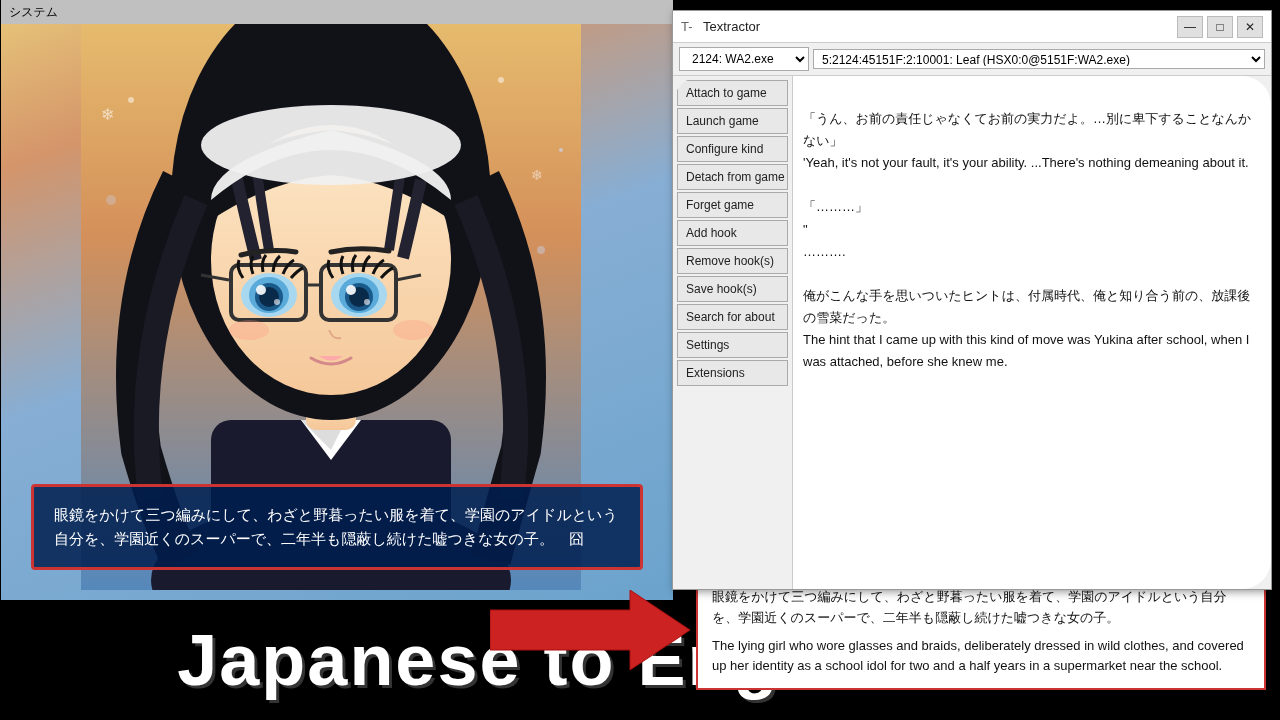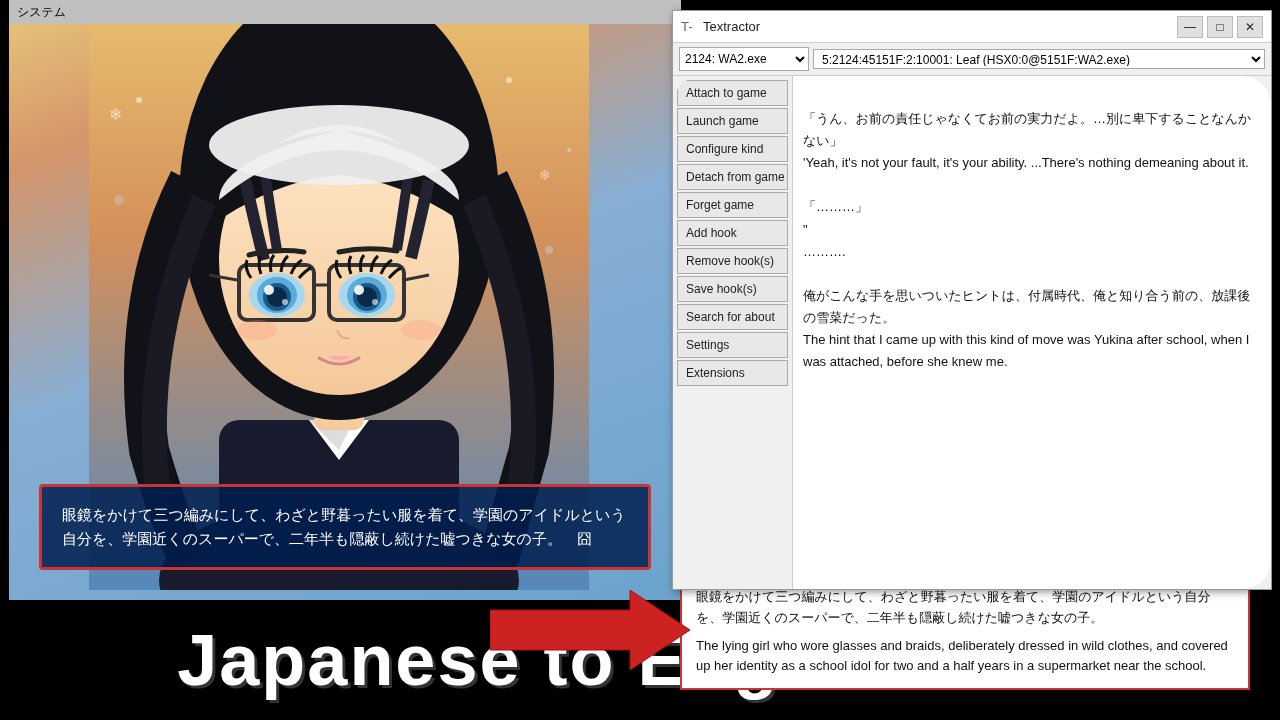--- a/index.html
+++ b/index.html
@@ -7,21 +7,21 @@
       width: 1280px;
       height: 720px;
       overflow: hidden;
       font-family: 'Segoe UI', sans-serif;
       background: #000;
     }
 
     
     #game-area {
       position: absolute;
-      left: 9px; top: 0;
+      left: 1px; top: 0;
       width: 672px;
       height: 600px;
       background: linear-gradient(160deg, #e8c87a 0%, #d4956a 20%, #87aed4 50%, #6ba3cc 100%);
       overflow: hidden;
     }
 
     
     #game-menu {
       position: absolute;
       top: 0; left: 0;
@@ -50,21 +50,21 @@
       z-index: 10;
       color: #fff;
       font-size: 15px;
       line-height: 1.6;
     }
 
     
     #translation-box {
       position: absolute;
       bottom: 30px;
-      left: 680px;
+      left: 696px;
       width: 570px;
       background: #fff;
       border: 2px solid #cc3333;
       padding: 12px 14px;
       font-size: 13px;
       line-height: 1.55;
       color: #111;
       z-index: 20;
     }
 
@@ -146,21 +146,21 @@
       padding: 4px 6px;
       gap: 4px;
       background: #f0f0f0;
       border-bottom: 1px solid #ccc;
     }
 
     #process-select {
       background: #fff;
       border: 1px solid #aaa;
       font-size: 12px;
-      padding: 2px 1px;
+      padding: 2px 8px;
       height: 24px;
       width: 130px;
     }
 
     #hook-select {
       background: #fff;
       border: 1px solid #aaa;
       font-size: 12px;
       padding: 2px 4px;
       height: 20px;

